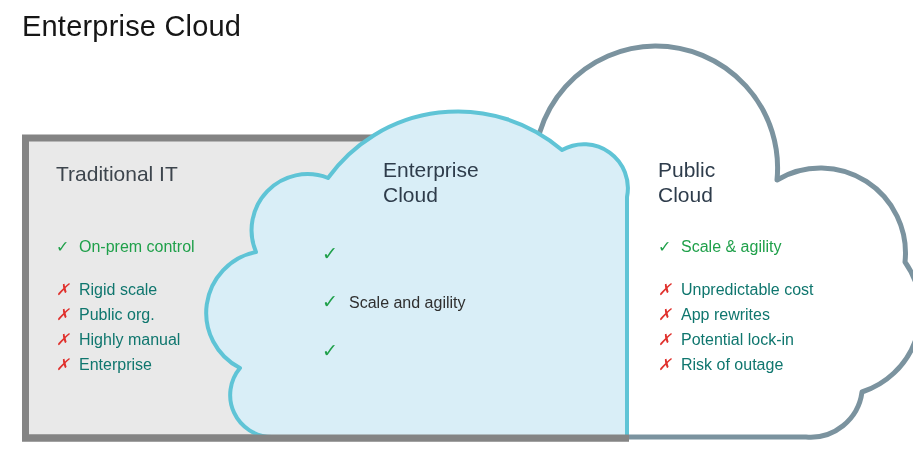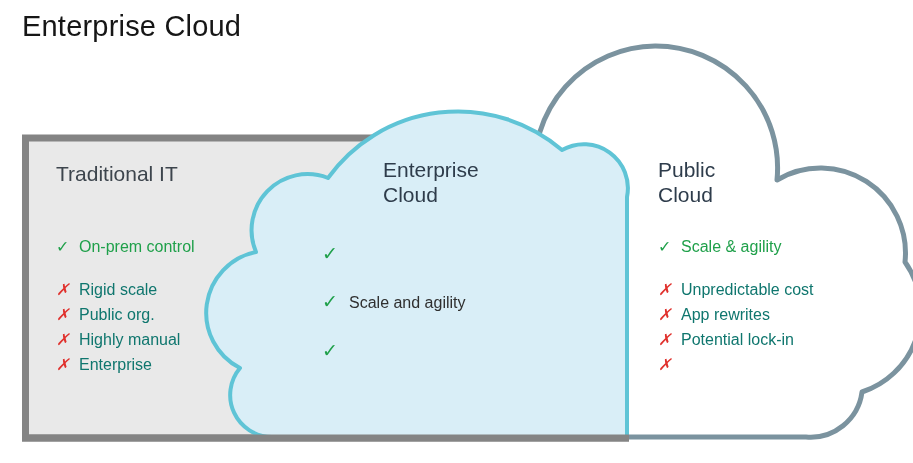--- a/index.html
+++ b/index.html
@@ -121,16 +121,17 @@
     <div class="item con">
       <span class="mark">✗</span>
       <span class="text">App rewrites</span>
     </div>
     <div class="item con">
       <span class="mark">✗</span>
       <span class="text">Potential lock-in</span>
     </div>
     <div class="item con">
       <span class="mark">✗</span>
+      <span class="text">Risk of outage</span>
     </div>
   </div>
 
 </div>
 
 </body></html>

